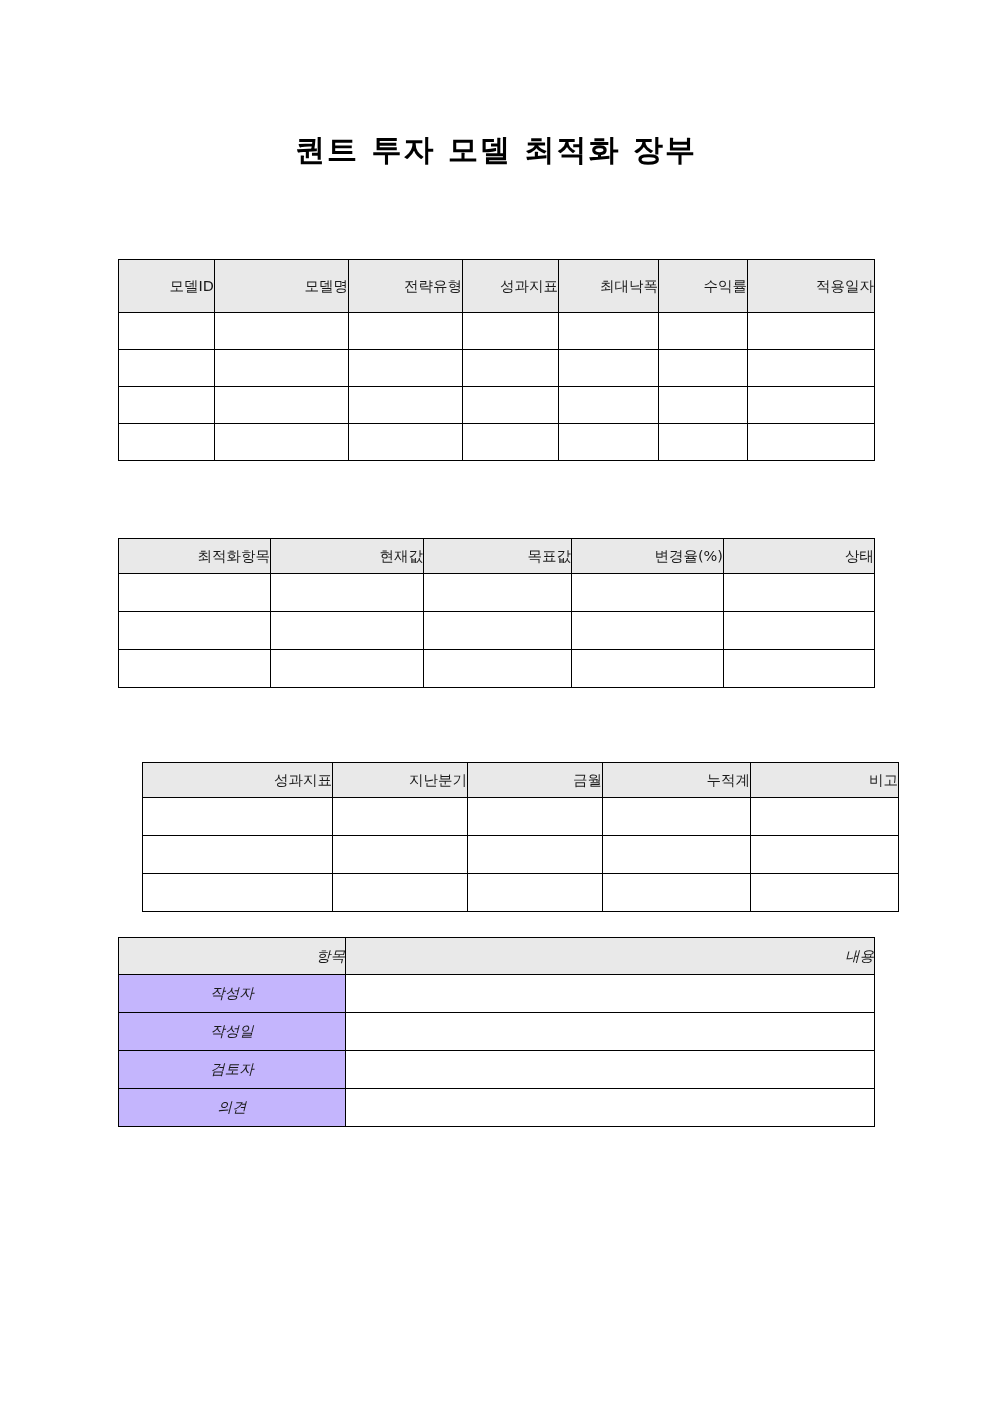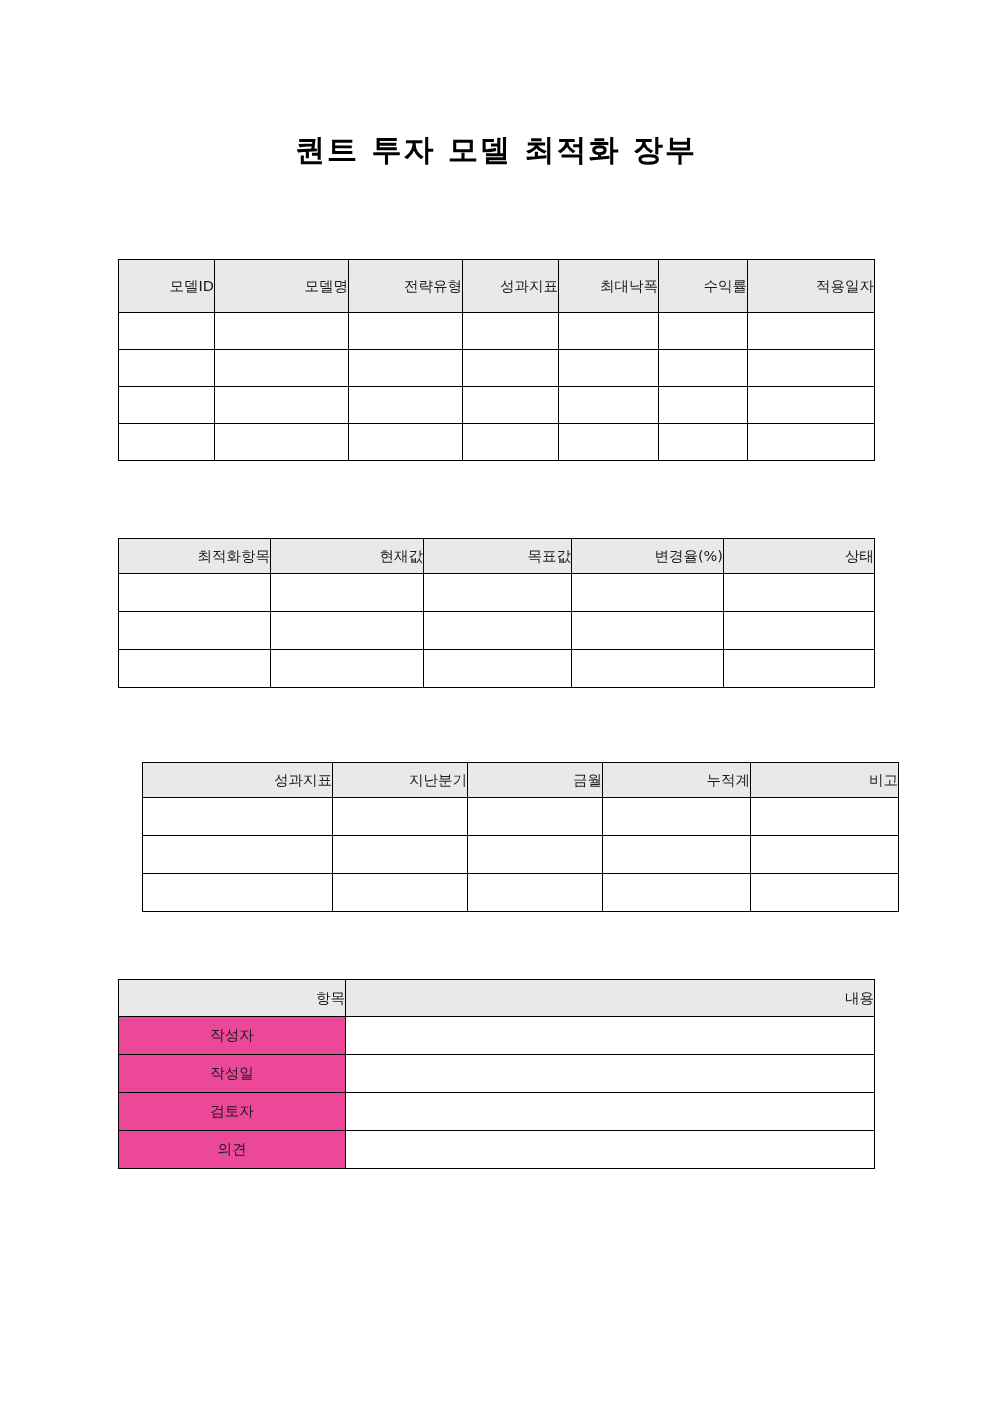--- a/index.html
+++ b/index.html
@@ -55,21 +55,21 @@
     text-align: center;
     vertical-align: middle;
     color: #1a1a1a;
     background: #ffffff;
   }
   .grid th, .grid td.hdr {
     background: #e9e9e9;
     text-align: right;
   }
   .grid td.lbl {
-    background: #ec4899;
+    background: #c4b5fd;
   }
 
   
   #table-models {
     top: 259px;
     left: 118px;
     width: 756px;
   }
   #table-models th { height: 52px; }
   #table-models td { height: 36px; }
@@ -88,23 +88,24 @@
     top: 762px;
     left: 118px;
     width: 756px;
     margin-left: 24px;
   }
   #table-performance th { height: 34px; }
   #table-performance td { height: 37px; }
 
   
   #table-signoff {
-    top: 979px;
-    left: 118px;
-    width: 756px;
+    top: 937px;
+    left: 118px;
+    width: 756px;
+    font-style: italic;
   }
   #table-signoff th { height: 36px; }
   #table-signoff td { height: 37px; }
 </style>
 </head>
 <body>
 
 <div class="page">
 
   <div class="doc-title">퀀트 투자 모델 최적화 장부</div>

